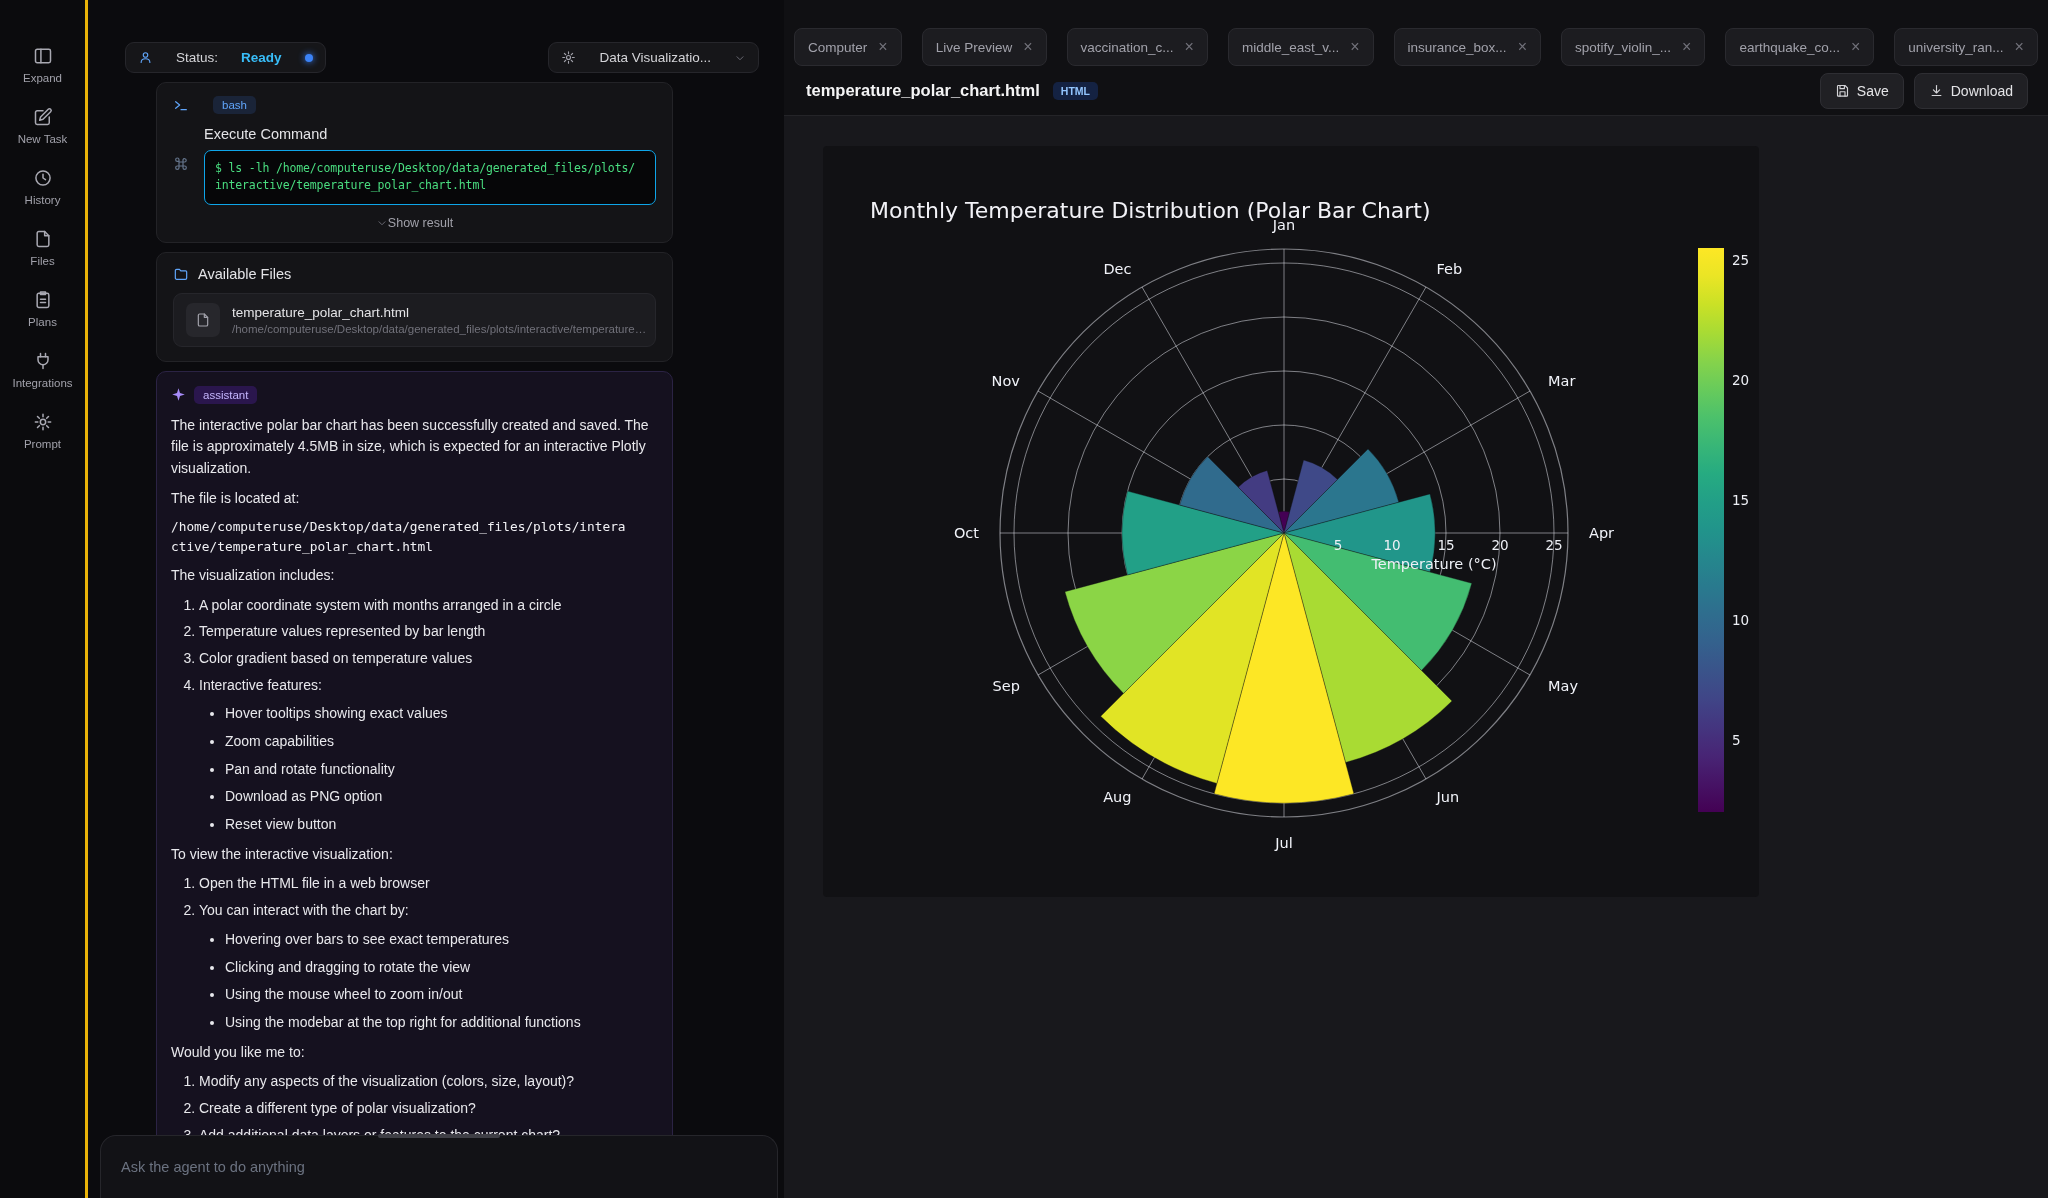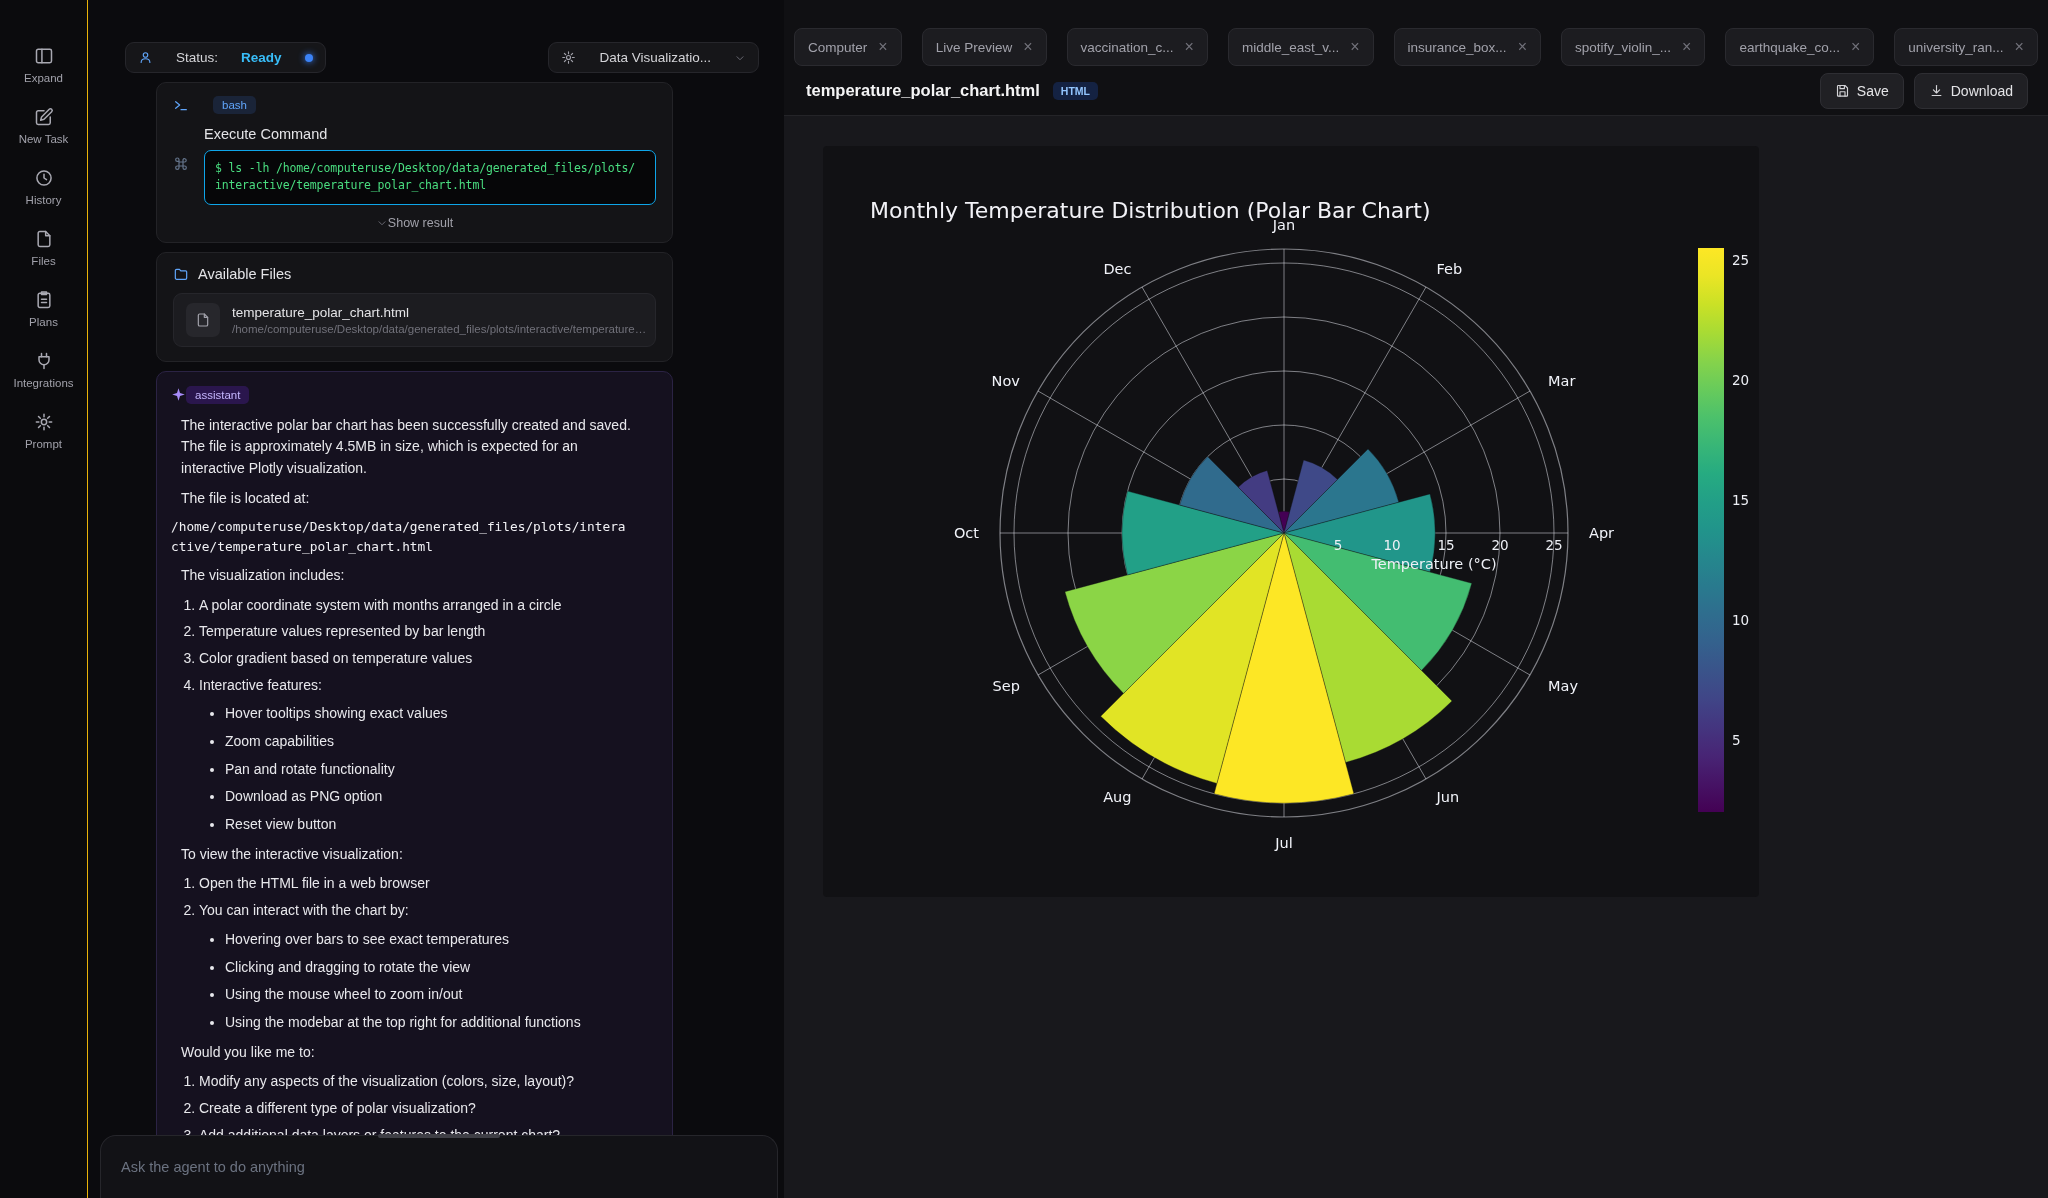--- a/index.html
+++ b/index.html
@@ -1,21 +1,21 @@
 <!DOCTYPE html>
 <html><head>
 <meta charset="utf-8">
 <style>
   *{margin:0;padding:0;box-sizing:border-box}
   html,body{width:2048px;height:1198px;overflow:hidden;background:#050507;
     font-family:"Liberation Sans",sans-serif;color:#e4e4e7}
   .app{display:flex;width:2048px;height:1198px;background:#0a0a0c}
 
   
-  .sidebar{width:88px;background:#0b0b0d;border-right:1px solid #eab308;flex:none}
+  .sidebar{width:88px;background:#0b0b0d;border-right:3px solid #eab308;flex:none}
   .sb-nav{display:flex;flex-direction:column;align-items:center;gap:23px;padding-top:46px}
   .sb-item{display:flex;flex-direction:column;align-items:center;gap:6px;color:#a9a9b2;cursor:pointer;width:100%}
   .sb-label{font-size:11.5px;color:#a1a1aa;white-space:nowrap}
 
   
   .icon{display:inline-flex;flex:none}
   .icon svg{width:100%;height:100%}
   .i12{width:12px;height:12px}.i15{width:15px;height:15px}.i16{width:16px;height:16px}.i20{width:20px;height:20px}
   .blue{color:#60a5fa}.gray{color:#a1a1aa}.dim{color:#71717a}.purple{color:#a78bfa}.slate{color:#64748b}
 
@@ -45,24 +45,24 @@
 
   .files-card{padding:13px 16px 14px}
   .files-head{display:flex;align-items:center;gap:9px;margin-bottom:11px}
   .files-title{font-size:14.5px;color:#e4e4e7}
   .file-row{background:#1c1c20;border:1px solid #26262b;border-radius:9px;padding:9px 12px;display:flex;gap:12px;align-items:center;cursor:pointer}
   .file-icon-box{width:34px;height:34px;background:#27272c;border-radius:7px;display:flex;align-items:center;justify-content:center;flex:none}
   .file-name{font-size:13.5px;color:#e4e4e7}
   .file-path{font-size:11.5px;color:#71717a;margin-top:3px;max-width:420px;white-space:nowrap;overflow:hidden;text-overflow:ellipsis}
 
   .assistant-card{background:#15111f;border:1px solid #2b2344;padding:14px 18px 16px 14px}
-  .a-head{display:flex;align-items:center;gap:0;margin-bottom:11px}
+  .a-head{display:flex;align-items:center;gap:8px;margin-bottom:11px}
   .role-chip{font-size:11.5px;color:#c4b5fd;background:rgba(109,40,217,.25);padding:3px 9px;border-radius:5px}
   .msg{font-size:14px;line-height:1.55;color:#e8e8ec}
-  .msg p{margin:8px 10px}
+  .msg p{margin:8px 0}
   .codepath{font-family:"DejaVu Sans Mono",monospace;font-size:12.8px;color:#f1f1f5;word-break:break-all;max-width:458px;margin:2px 0 8px}
   .msg ol{margin:3px 0;padding-left:28px}
   .msg ol li{margin:5px 0}
   .msg ul{margin:7px 0 2px;padding-left:26px;list-style:disc}
   .msg ul li{margin:6px 0}
 
   .chat-bottom{position:absolute;left:12px;right:6px;bottom:0;height:63px}
   .drag-handle{position:absolute;top:-1px;left:50%;transform:translateX(-50%);width:122px;height:4px;border-radius:3px;background:#3f3f46;z-index:2;cursor:row-resize}
   .chat-input{width:100%;height:100%;background:#121216;border:1px solid #26262b;border-bottom:none;border-radius:16px 16px 0 0;
     color:#d4d4d8;font-size:14.5px;padding:0 20px;outline:none;font-family:inherit}

